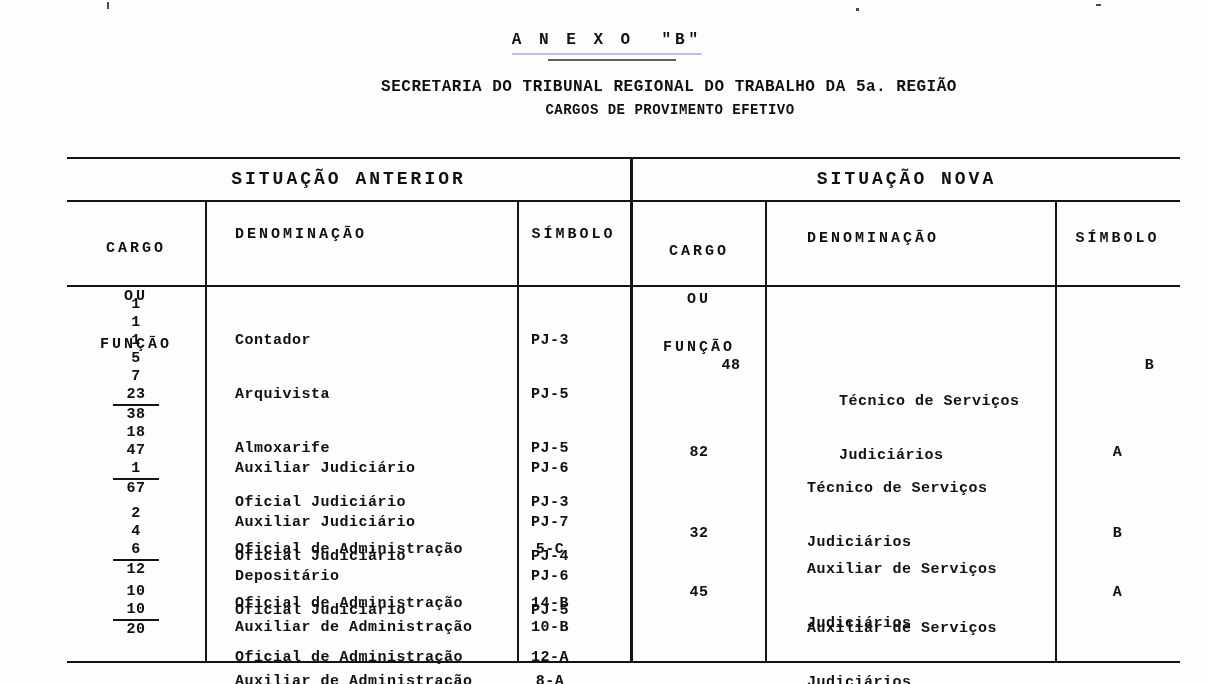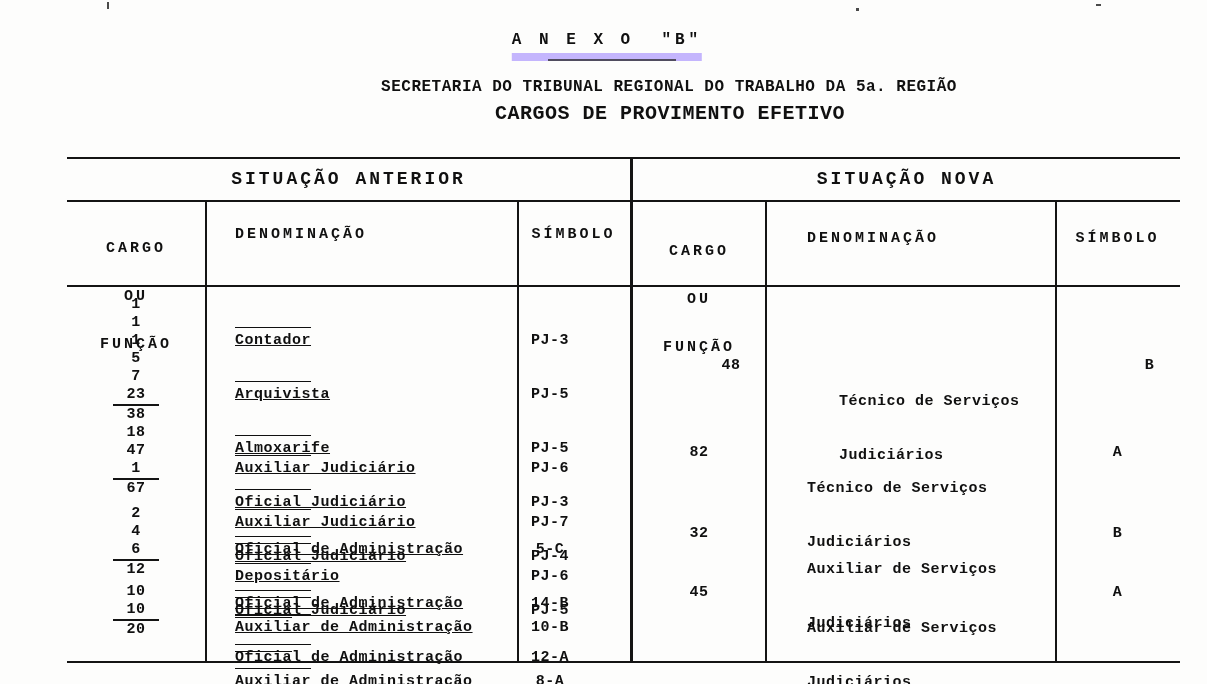--- a/index.html
+++ b/index.html
@@ -8,25 +8,25 @@
     background:#fdfdfc;color:#101010;
     font-family:"Liberation Mono","DejaVu Sans Mono",monospace;
     font-weight:700;
     -webkit-font-smoothing:none;
   }
   .abs{position:absolute;}
   
   .doc-title{
     top:31px;left:607px;transform:translateX(-50%);
     font-size:16px;letter-spacing:4px;white-space:pre;
-    padding-bottom:4px;border-bottom:8px solid #c4b5fd;
+    padding-bottom:4px;border-bottom:2px solid #c4b5fd;
   }
   .title-underline2{top:59px;left:548px;width:128px;height:2px;background:#2a2a2a;opacity:.75;}
   .doc-sub1{top:78px;left:669px;transform:translateX(-50%);font-size:16px;letter-spacing:.5px;white-space:pre;}
-  .doc-sub2{top:102px;left:670px;transform:translateX(-50%);font-size:20px;letter-spacing:.5px;white-space:pre;text-align:right;}
+  .doc-sub2{top:102px;left:670px;transform:translateX(-50%);font-size:14px;letter-spacing:.5px;white-space:pre;text-align:right;}
   
   .speck{background:#4a4a4a;}
   
   .tbl{top:157px;left:67px;width:1113px;height:506px;}
   .hline{position:absolute;left:0;width:1113px;height:2px;background:#141414;}
   .vline{position:absolute;width:2px;background:#141414;}
   .v-mid{left:563px;top:0;height:506px;width:3px;}
   .v-a1{left:138px;top:43px;height:461px;}
   .v-a2{left:450px;top:43px;height:461px;}
   .v-n1{left:698px;top:43px;height:461px;}
@@ -41,21 +41,21 @@
   .den-ant{left:168px;top:70px;}
   .sym-ant{left:450px;width:113px;top:70px;text-align:center;}
   .cargo-nova{left:566px;width:132px;top:55px;text-align:center;}
   .den-nova{left:740px;top:74px;}
   .sym-nova{left:988px;width:125px;top:74px;text-align:center;}
   
   .tbody{position:absolute;top:128px;left:0;width:1113px;height:378px;}
   .group{position:absolute;left:0;width:1113px;font-size:15px;letter-spacing:.5px;line-height:18px;}
   .g1{top:11px;} .g2{top:139px;} .g3{top:220px;} .g4{top:298px;}
   .qty-col{position:absolute;left:0;width:138px;text-align:center;}
-  .den-col{position:absolute;left:168px;width:300px;white-space:pre;text-decoration:underline;}
+  .den-col{position:absolute;left:168px;width:300px;white-space:pre;}
   .sym-col{position:absolute;left:420px;width:126px;text-align:center;white-space:pre;}
   .qtotal{border-top:2px solid #141414;width:46px;margin:0 auto;line-height:17px;}
   .nova-qty{position:absolute;left:566px;width:132px;text-align:center;}
   .nova-den{position:absolute;left:740px;width:270px;white-space:pre;}
   .nova-sym{position:absolute;left:988px;width:125px;text-align:center;}
   .g1 .nova{top:61px;padding-left:32px;} .g2 .nova{top:20px;} .g3 .nova{top:20px;} .g4 .nova{top:1px;}
 </style>
 </head>
 <body>
 

